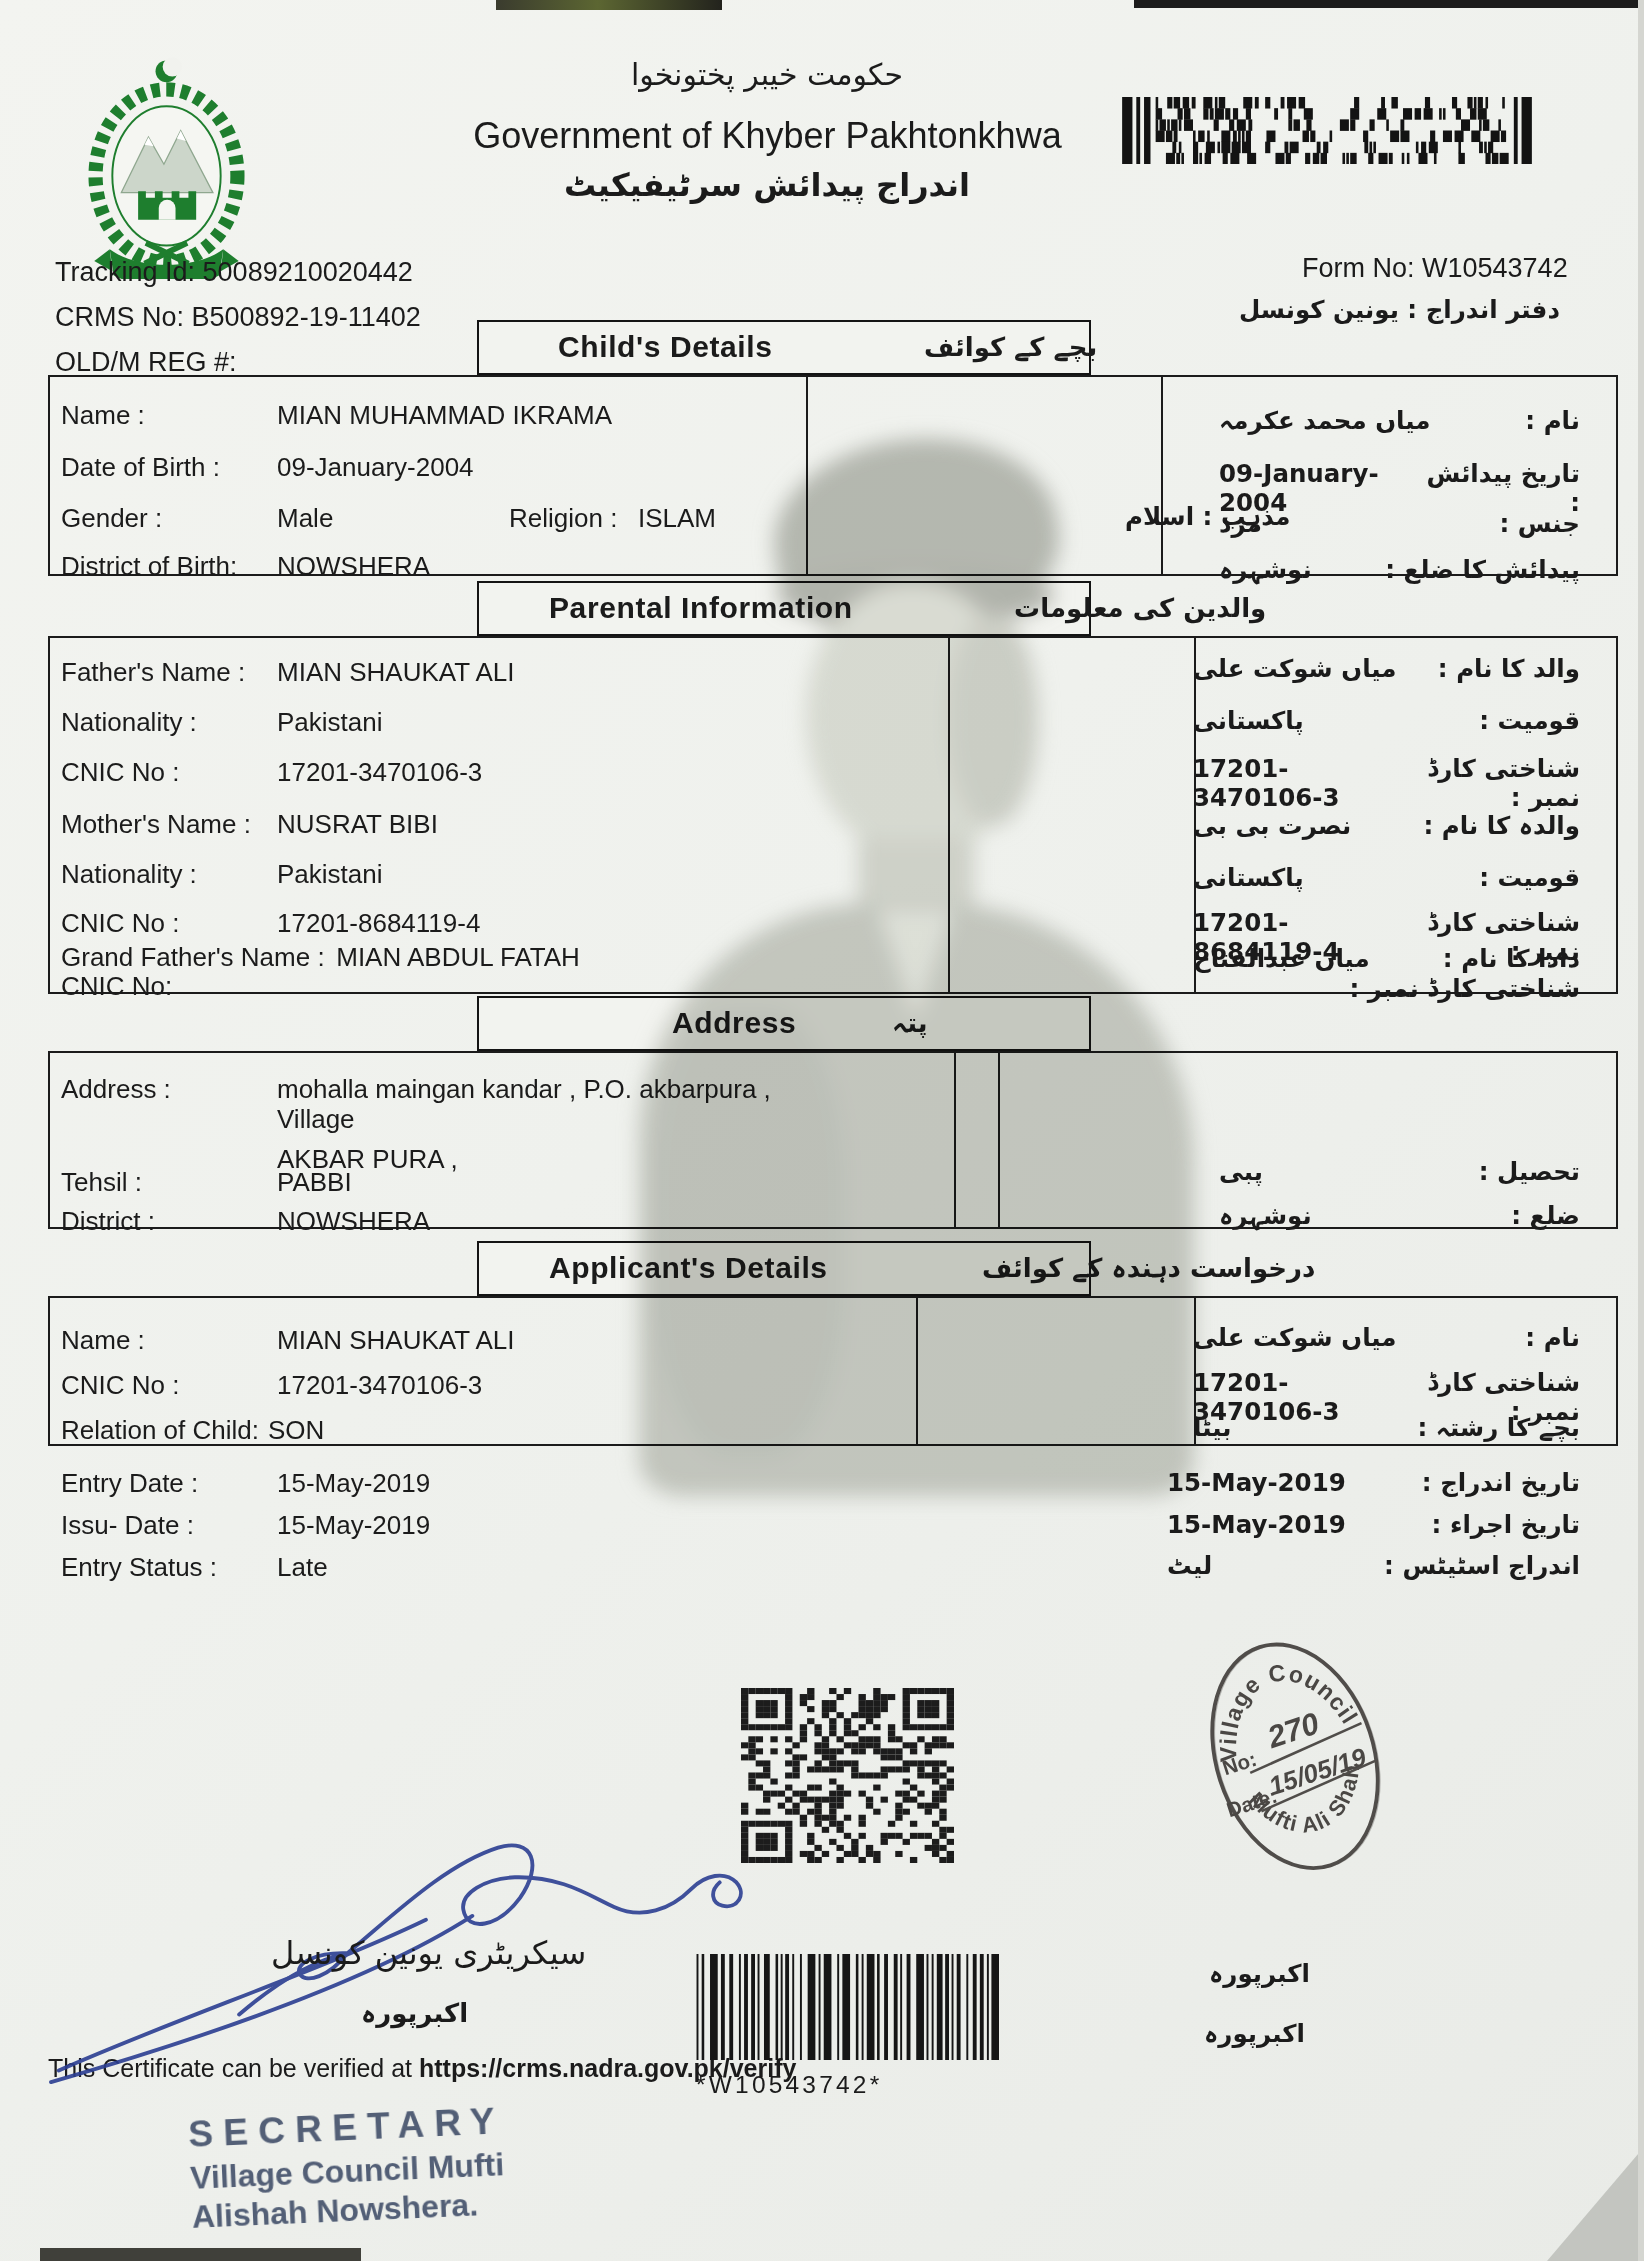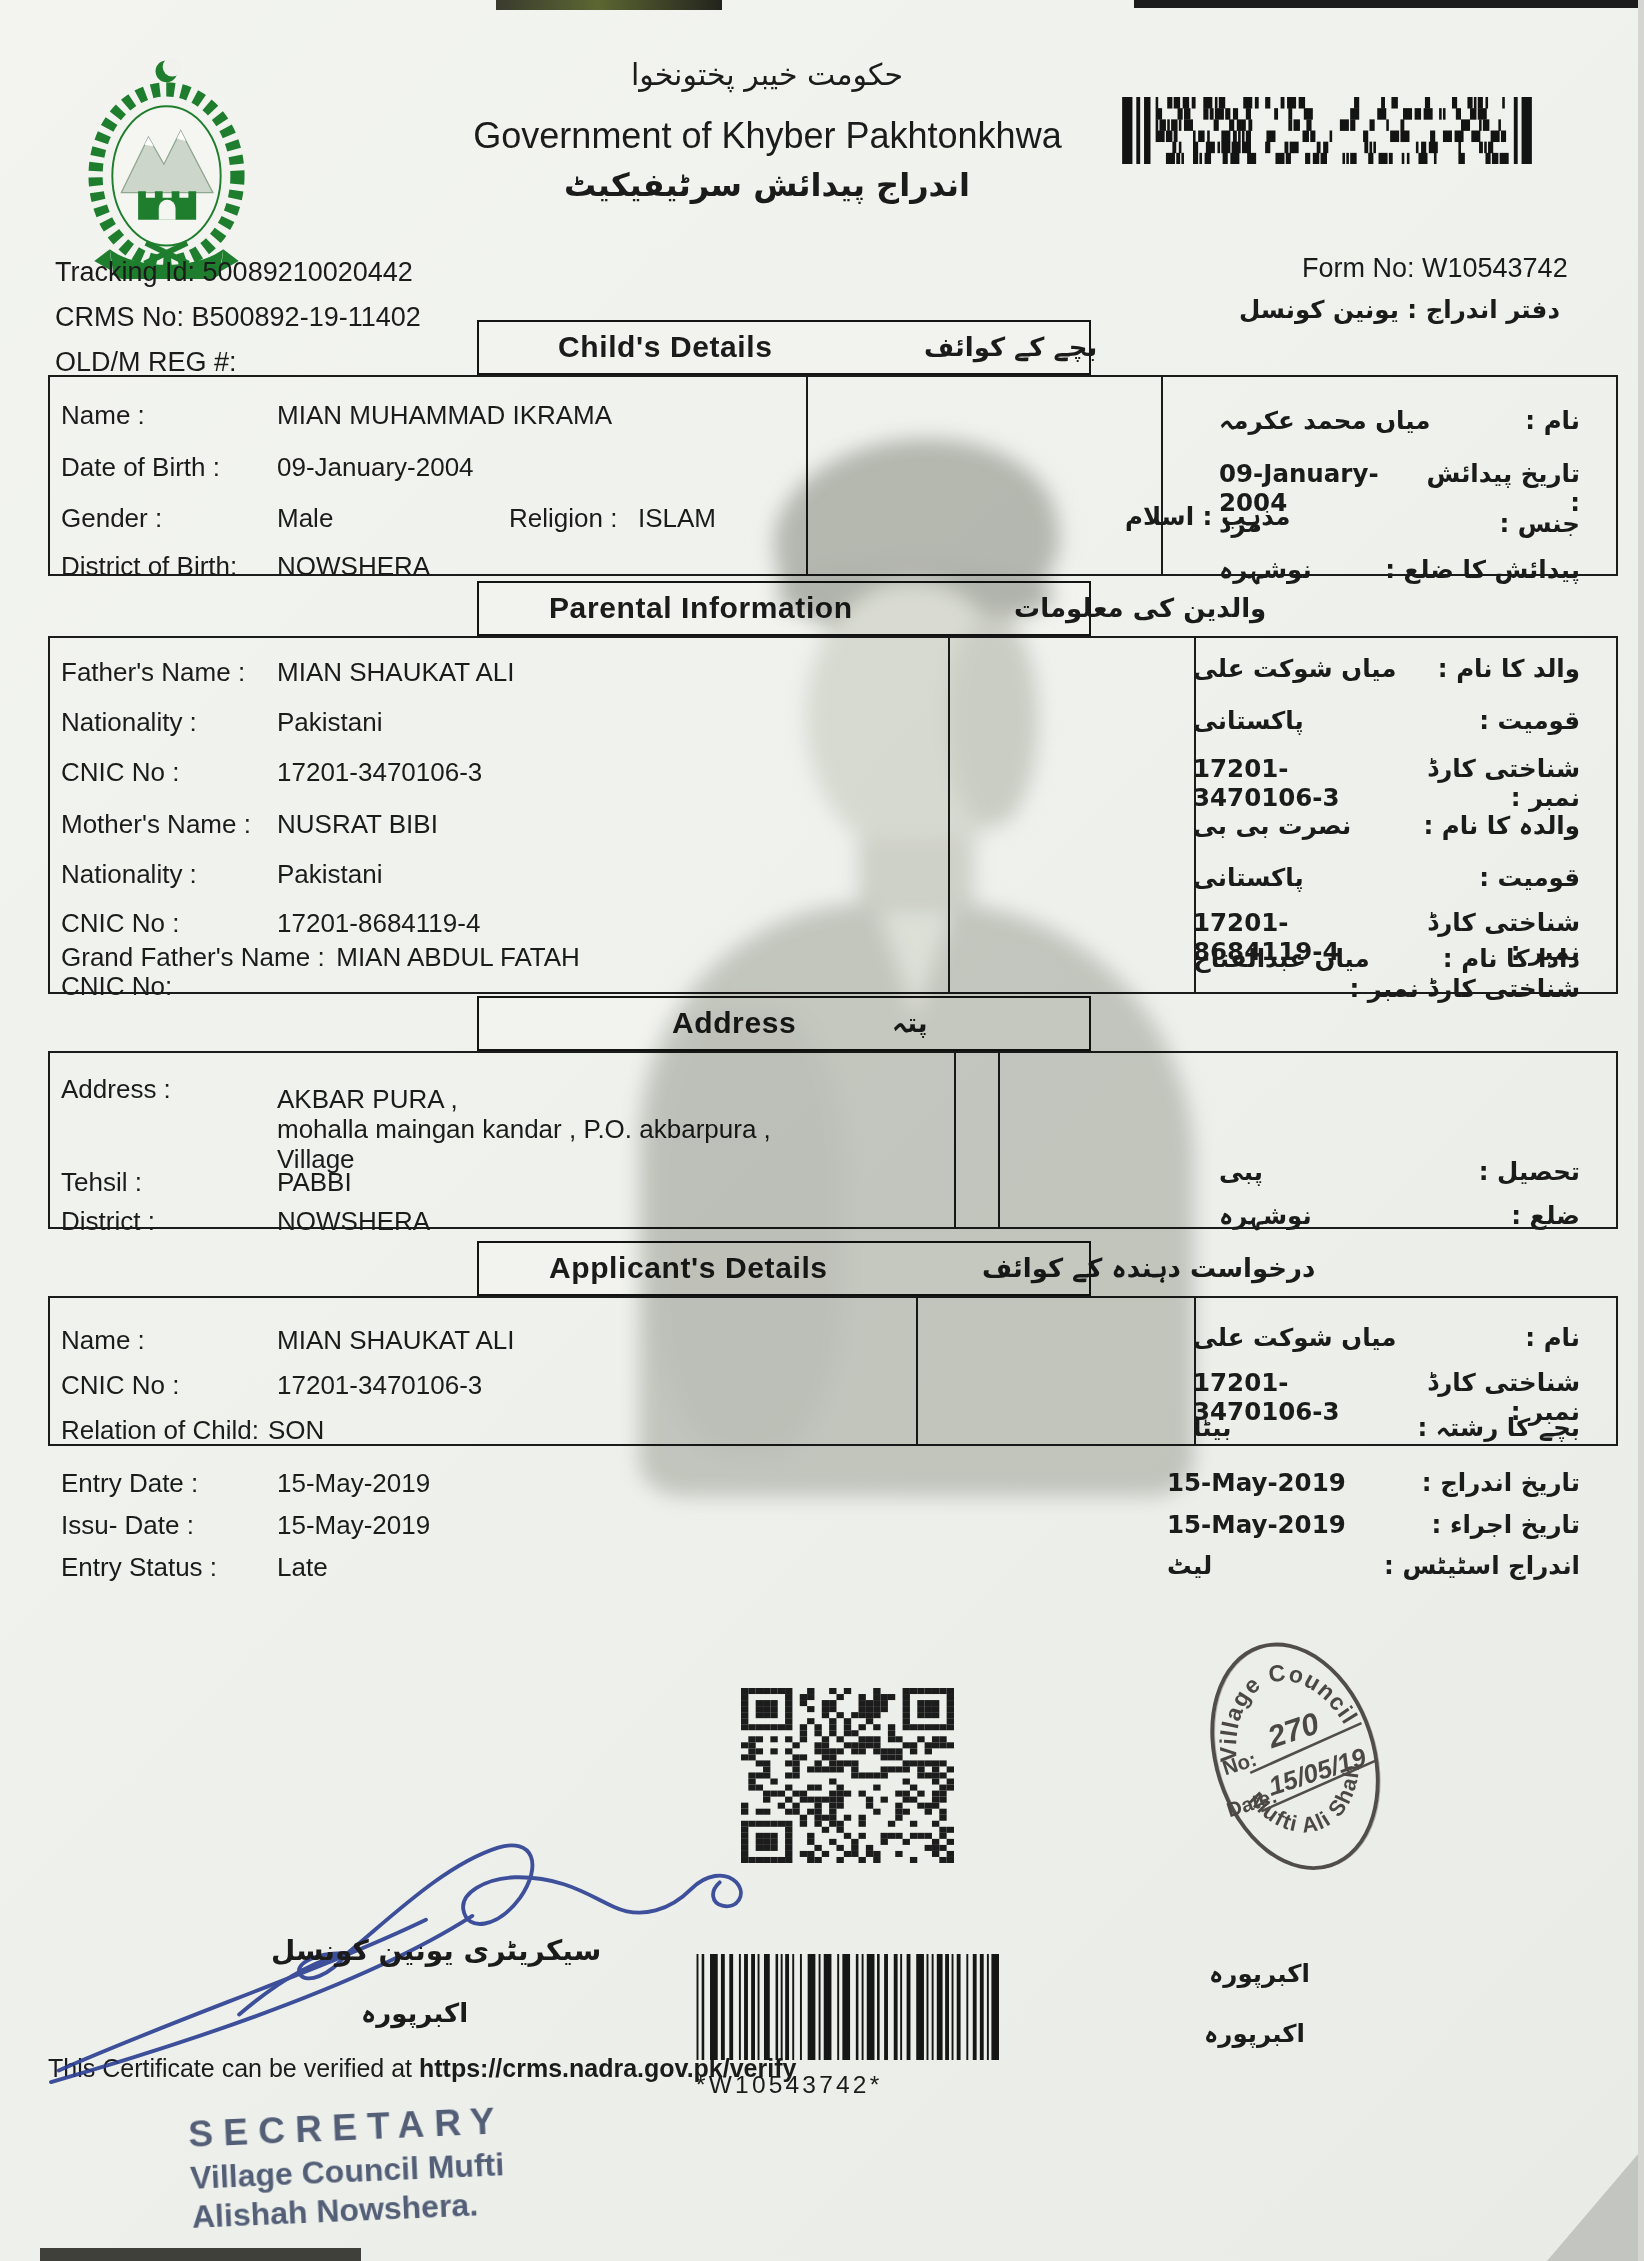--- a/index.html
+++ b/index.html
@@ -336,22 +336,22 @@
     <span class="t" style="left:193px">Address</span>
     <span class="u ur" dir="rtl" style="left:413px">پتہ</span>
   </div>
   <div class="box" style="left:48px;top:1051px;width:1570px;height:178px"></div>
   <div class="vline" style="left:954px;top:1051px;height:178px"></div>
   <div class="vline" style="left:998px;top:1051px;height:178px"></div>
 
   <div class="row" style="top:1075px">
     <span class="lab">Address :</span>
     <span style="width:555px">
+      <span style="display:block">mohalla maingan kandar , P.O. akbarpura , Village</span>
       <span style="display:block;margin-top:10.3px">AKBAR PURA ,</span>
-      <span style="display:block">mohalla maingan kandar , P.O. akbarpura , Village</span>
     </span>
   </div>
   <div class="row" style="top:1168px">
     <span class="lab">Tehsil :</span>
       <span>PABBI</span>
   </div>
   <div class="row" style="top:1207px">
     <span class="lab">District :</span>
       <span>NOWSHERA</span>
   </div>
@@ -829,21 +829,21 @@
   </svg>
 
   <svg class="abs" style="left:39px;top:1818px;z-index:20" width="761" height="277" viewBox="0 0 1180 430">
     <g fill="none" stroke="#2b3e92" stroke-width="6" stroke-linecap="round" stroke-linejoin="round" opacity="0.9">
       <path d="M30 392 C210 312 440 235 600 158"></path>
       <path d="M18 410 C260 340 520 250 672 152"></path>
       <path d="M310 305 C372 252 428 220 478 210 C450 246 414 258 404 242 C396 226 430 208 478 210 C548 152 630 72 712 46 C766 30 782 72 746 124 C712 170 664 178 658 142 C654 116 692 94 738 92 C812 90 856 122 892 138 C936 158 980 142 1012 110 C1034 88 1064 82 1082 100 C1098 118 1084 142 1060 136 C1044 132 1040 114 1056 100"></path>
     </g>
   </svg>
 
-  <div class="abs ur" dir="rtl" style="left:271px;top:1934px;font-size:28px;font-weight:bold;z-index:21">سیکریٹری یونین کونسل</div>
+  <div class="abs ur" dir="rtl" style="left:271px;top:1934px;font-size:32px;font-weight:normal;z-index:21">سیکریٹری یونین کونسل</div>
   <div class="abs ur" dir="rtl" style="left:361px;top:1998px;font-size:26px;font-weight:bold;z-index:21">اکبرپورہ</div>
 
   <div class="abs" style="left:48px;top:2054px;font-size:25px;z-index:12">
     <span>This Certificate can be verified at </span><b>https://crms.nadra.gov.pk/verify</b>
   </div>
 
   <svg class="abs" id="bc1d" style="left:696px;top:1954px;z-index:12" width="303" height="106" viewBox="0 0 470 165">
       <g fill="#161616">
         <rect x="0" y="0" width="3" height="165"></rect>
         <rect x="8" y="0" width="4" height="165"></rect>

